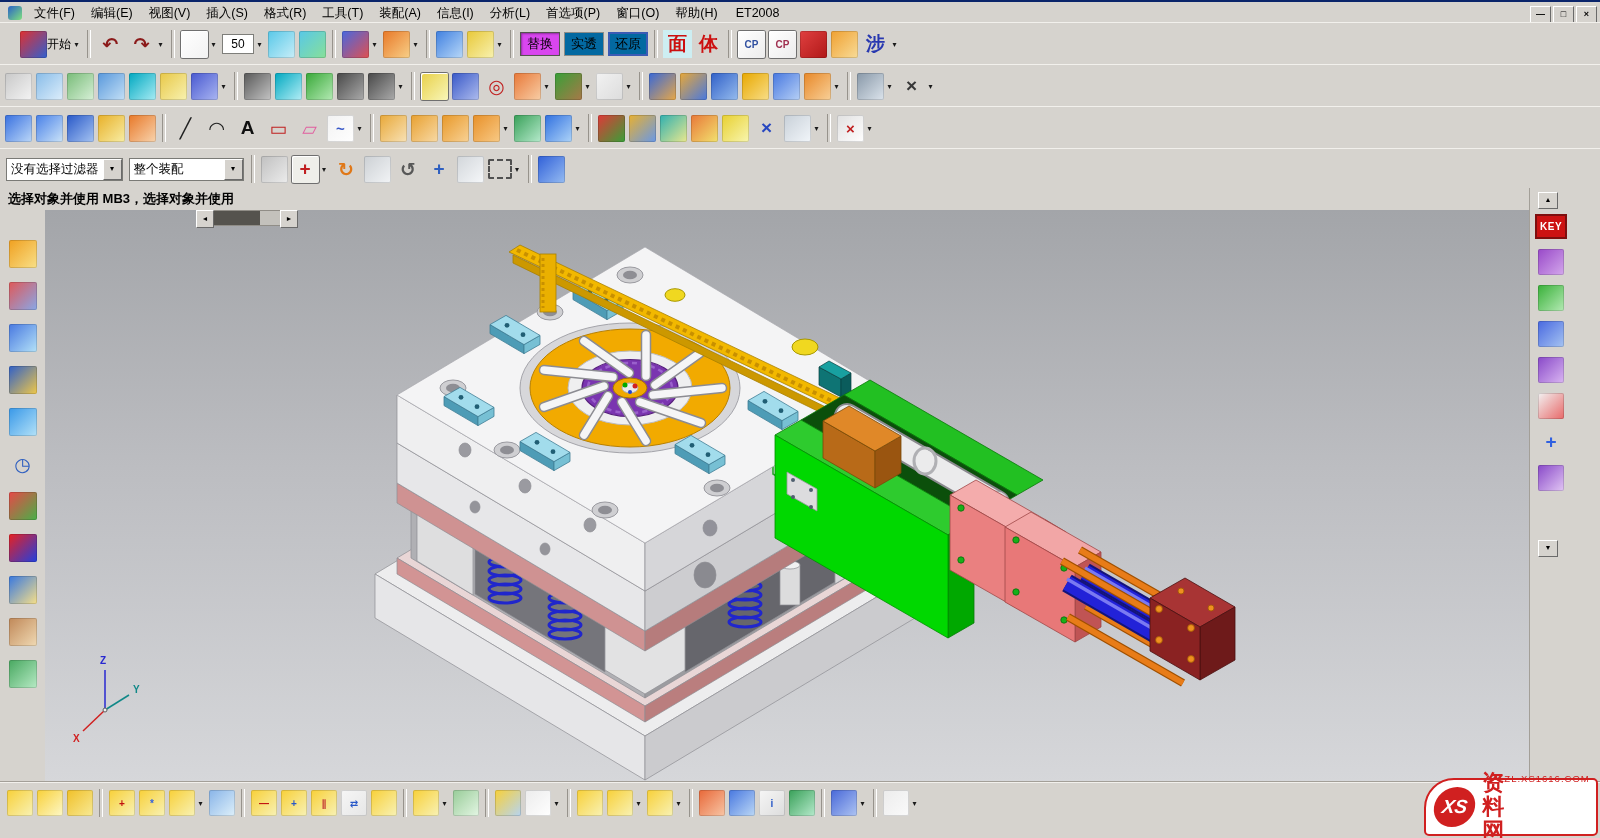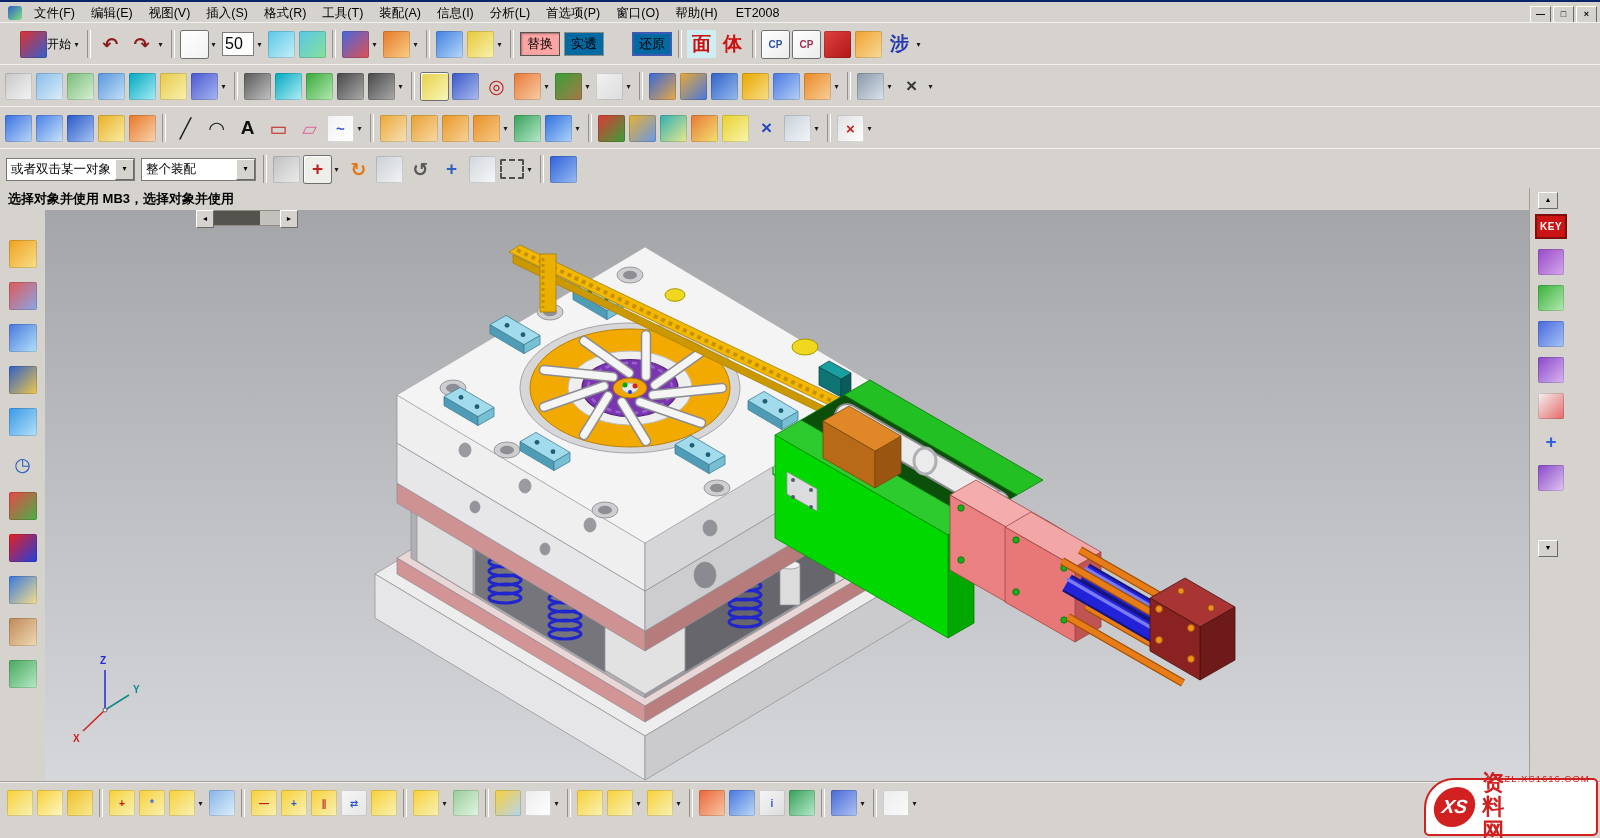--- a/index.html
+++ b/index.html
@@ -22,25 +22,25 @@
   .tbtn{display:flex;align-items:center;margin:0 1px;padding:1px;flex:none;}
   .ticon{width:27px;height:27px;border-radius:2px;display:flex;align-items:center;justify-content:center;
          font-size:15px;font-weight:bold;box-shadow:inset 0 0 0 1px rgba(0,0,0,.14);flex:none;}
   .glyph{background:none;box-shadow:none;font-size:19px;}
   .framed{box-shadow:0 0 0 1px #6f6f6f, inset 1px 1px 0 #fff !important;background-color:#efefea;}
   .dashedicon{border:2px dashed #505050;width:20px;height:16px;box-shadow:none;background:none;}
   .dd{font-size:8px;margin-left:1px;color:#1a1a1a;width:9px;text-align:center;flex:none;}
   .tsep{width:2px;height:28px;margin:0 4px;border-left:1px solid #97938c;border-right:1px solid #fff;align-self:center;flex:none;}
   .lbl{white-space:nowrap;}
   .tlabel .lbl{font-size:13px;padding:2px 6px;background:#0369a1;border:1px solid #8c8c88;}
-  .pressed .lbl{background:#fca5a5;border-color:#55544f;box-shadow:inset 1px 1px 2px rgba(0,0,0,.35);}
-  .outlined .lbl{border:2px solid #3b5bb4;padding:1px 5px;margin-left:24px;}
+  .pressed .lbl{background:#d946ef;border-color:#55544f;box-shadow:inset 1px 1px 2px rgba(0,0,0,.35);}
+  .outlined .lbl{border:2px solid #3b5bb4;padding:1px 5px;}
   .bigchar .lbl{font-size:19px;font-weight:bold;background:none;border:none;padding:0 4px;}
-  .field .lbl{display:inline-block;width:26px;background:#fff;border:1px solid #7e7e7a;font-size:16px;
-              text-align:left;padding:2px 2px;}
+  .field .lbl{display:inline-block;width:26px;background:#fff;border:1px solid #7e7e7a;font-size:12px;
+              text-align:center;padding:2px 2px;}
   
   .combo{display:flex;align-items:center;background:#fff;border:1px solid #7a7a76;height:21px;margin:0 3px;flex:none;}
   .combo .val{padding:0 4px;min-width:86px;font-size:12.5px;white-space:nowrap;}
   .combo .cdd{width:17px;height:19px;background:#d6d3ce;border:1px solid;border-color:#fff #6a6a6a #6a6a6a #fff;
               font-size:8px;text-align:center;line-height:18px;}
   
   .promptbar{position:absolute;top:188px;left:0;right:70px;height:22px;background:#d6d3ce;
              border-bottom:1px solid #a39f98;display:flex;align-items:center;padding-left:8px;
              font-size:13px;font-weight:bold;}
   
@@ -363,21 +363,21 @@
     </span>
     <span class="tsep"></span>
     <span class="tbtn">
       <span class="ticon" style="background: linear-gradient(135deg, rgb(224, 224, 224), rgb(255, 255, 255)); color: rgb(192, 32, 32);">×</span>
       <span class="dd">▾</span>
     </span>
   </div>
 
 <div class="trow" id="selbar">
   <div class="combo">
-    <span class="val">或者双击某一对象</span>
+    <span class="val">没有选择过滤器</span>
     <span class="cdd">▾</span>
   </div>
   <div class="combo">
     <span class="val">整个装配</span>
     <span class="cdd">▾</span>
   </div>
   <span style="display:flex;align-items:center">
       <span class="tsep"></span>
       <span class="tbtn">
         <span class="ticon" style="background: linear-gradient(135deg, rgb(192, 192, 192), rgb(236, 236, 236));"></span>

